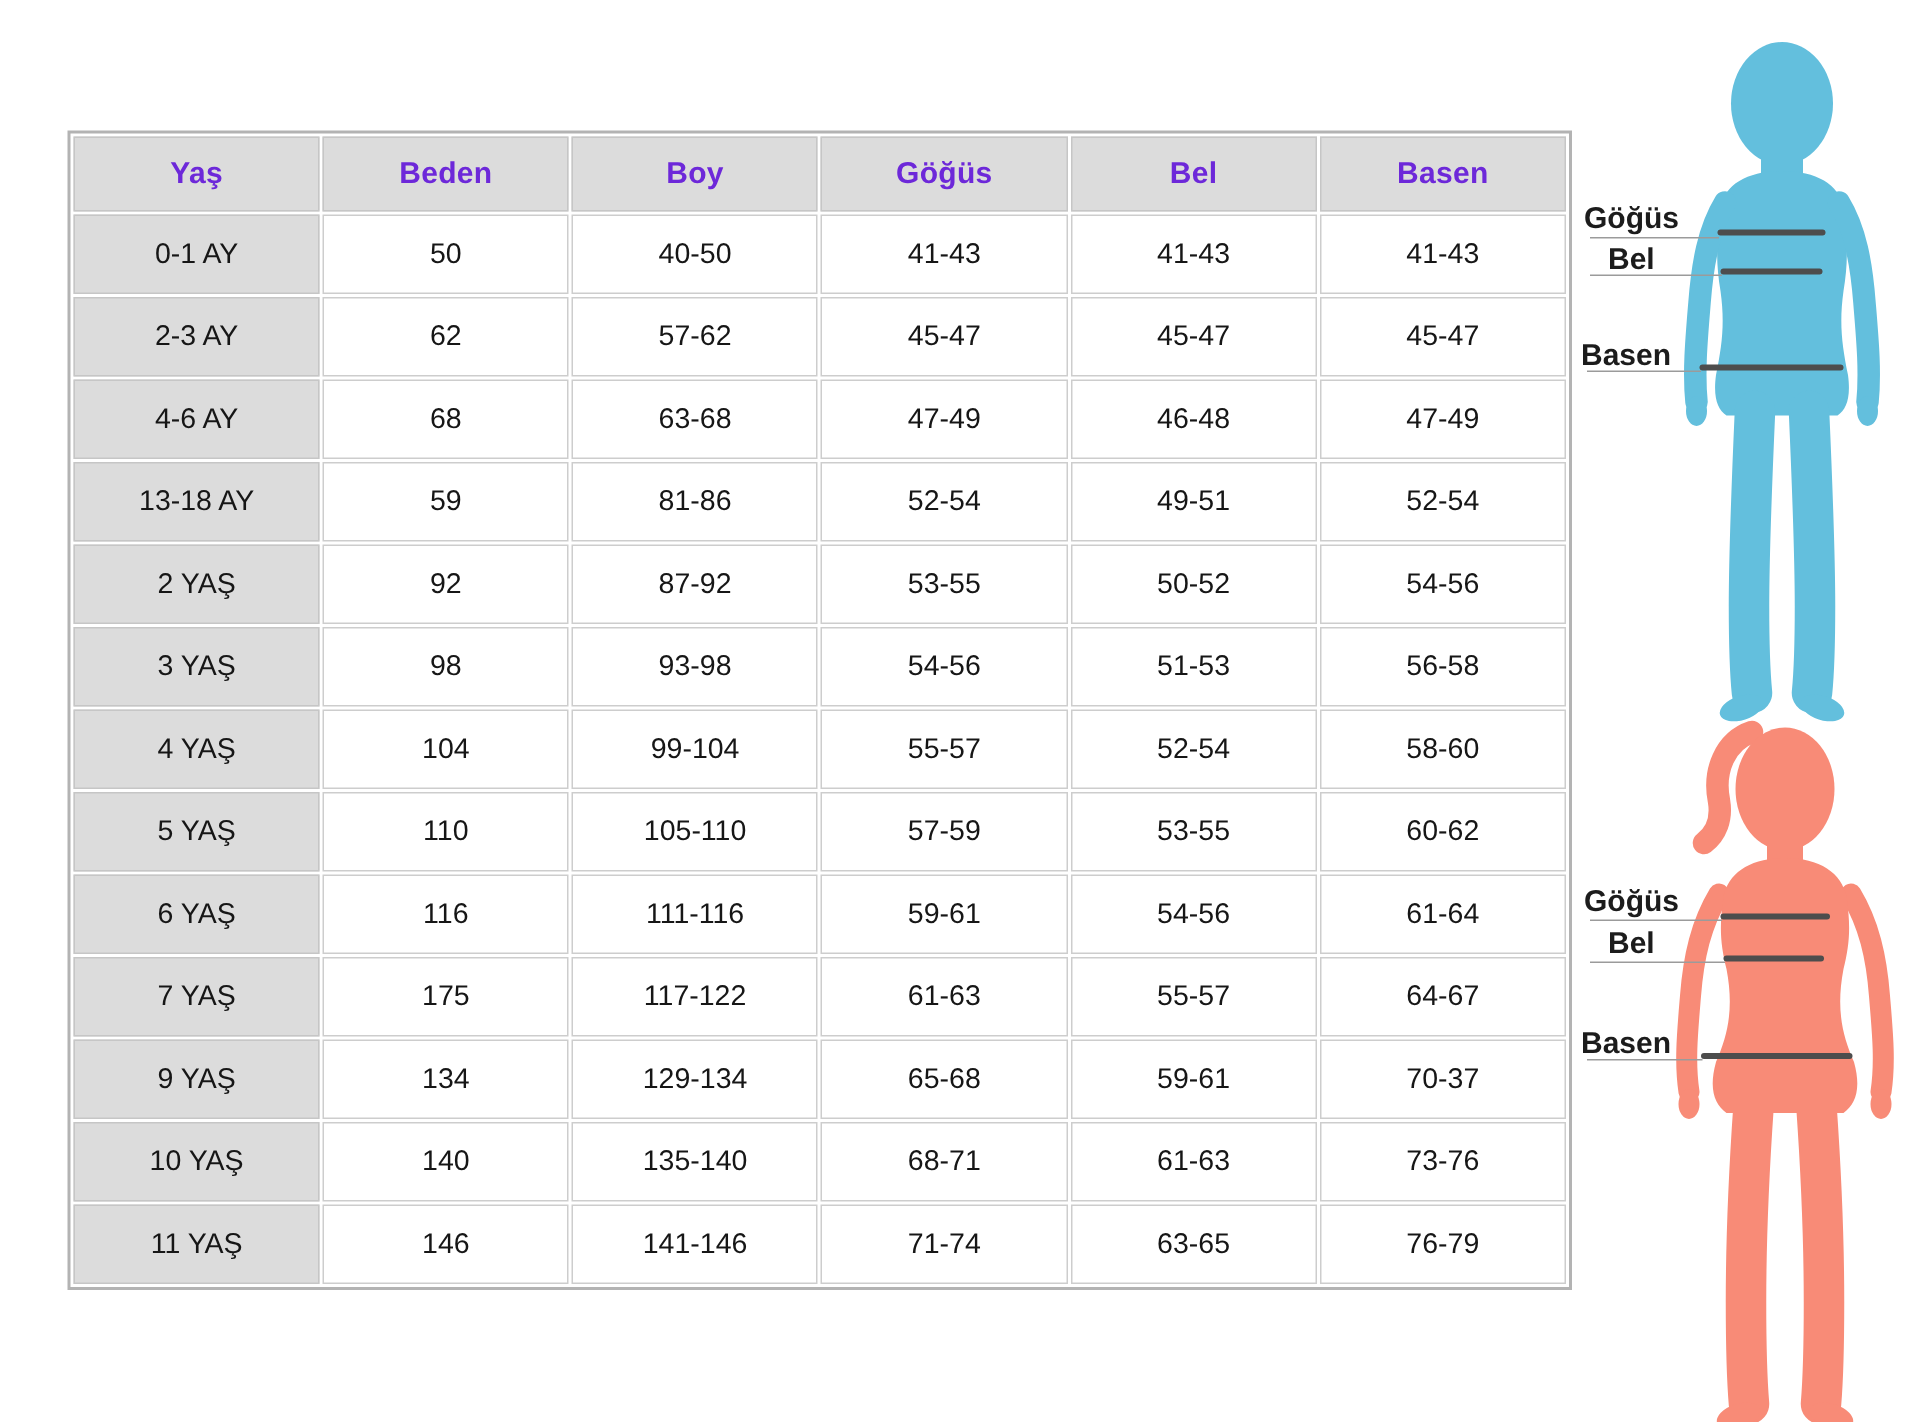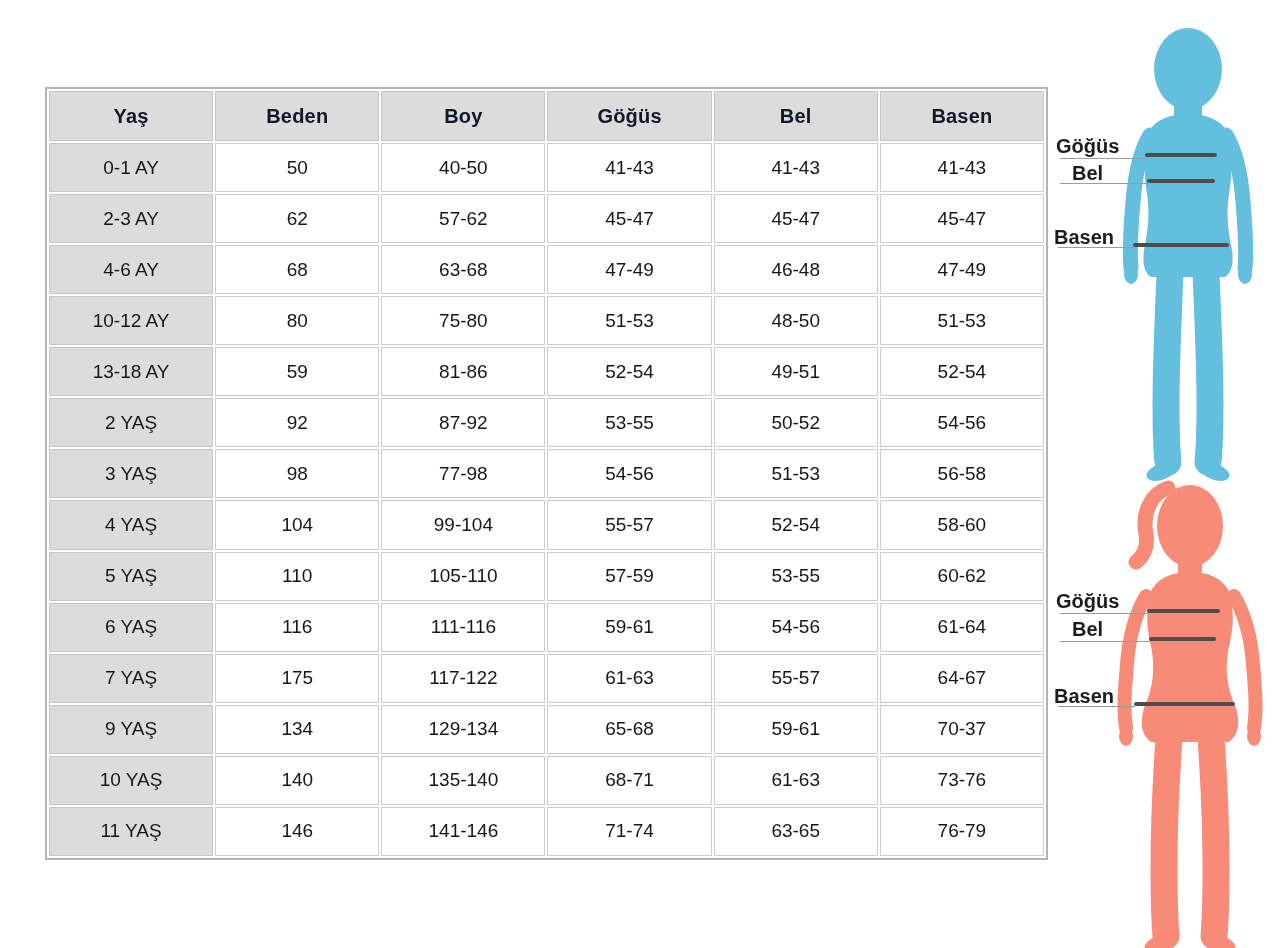--- a/index.html
+++ b/index.html
@@ -21,21 +21,21 @@
     border-spacing: 2px;
     table-layout: fixed;
     background: #ffffff;
     border: 2px solid #b3b3b3;
   }
   table.size-table th {
     background: #dcdcdc;
     border: 1px solid #c6c6c6;
     font-size: 20px;
     font-weight: bold;
-    color: #0f172a;
+    color: #6d28d9;
     text-align: center;
     height: 46px;
     letter-spacing: 0.2px;
   }
   table.size-table td {
     background: #ffffff;
     border: 1px solid #cdcdcd;
     font-size: 19px;
     font-weight: 400;
     color: #161616;
@@ -109,47 +109,39 @@
         </tr>
         <tr>
           <td class="row-label">4-6 AY</td>
           <td>68</td>
           <td>63-68</td>
           <td>47-49</td>
           <td>46-48</td>
           <td>47-49</td>
         </tr>
         <tr>
-          <td class="row-label">10-12 AY</td>
-          <td>80</td>
-          <td>75-80</td>
-          <td>51-53</td>
-          <td>48-50</td>
-          <td>51-53</td>
-        </tr>
-        <tr>
           <td class="row-label">13-18 AY</td>
           <td>59</td>
           <td>81-86</td>
           <td>52-54</td>
           <td>49-51</td>
           <td>52-54</td>
         </tr>
         <tr>
           <td class="row-label">2 YAŞ</td>
           <td>92</td>
           <td>87-92</td>
           <td>53-55</td>
           <td>50-52</td>
           <td>54-56</td>
         </tr>
         <tr>
           <td class="row-label">3 YAŞ</td>
           <td>98</td>
-          <td>77-98</td>
+          <td>93-98</td>
           <td>54-56</td>
           <td>51-53</td>
           <td>56-58</td>
         </tr>
         <tr>
           <td class="row-label">4 YAŞ</td>
           <td>104</td>
           <td>99-104</td>
           <td>55-57</td>
           <td>52-54</td>

